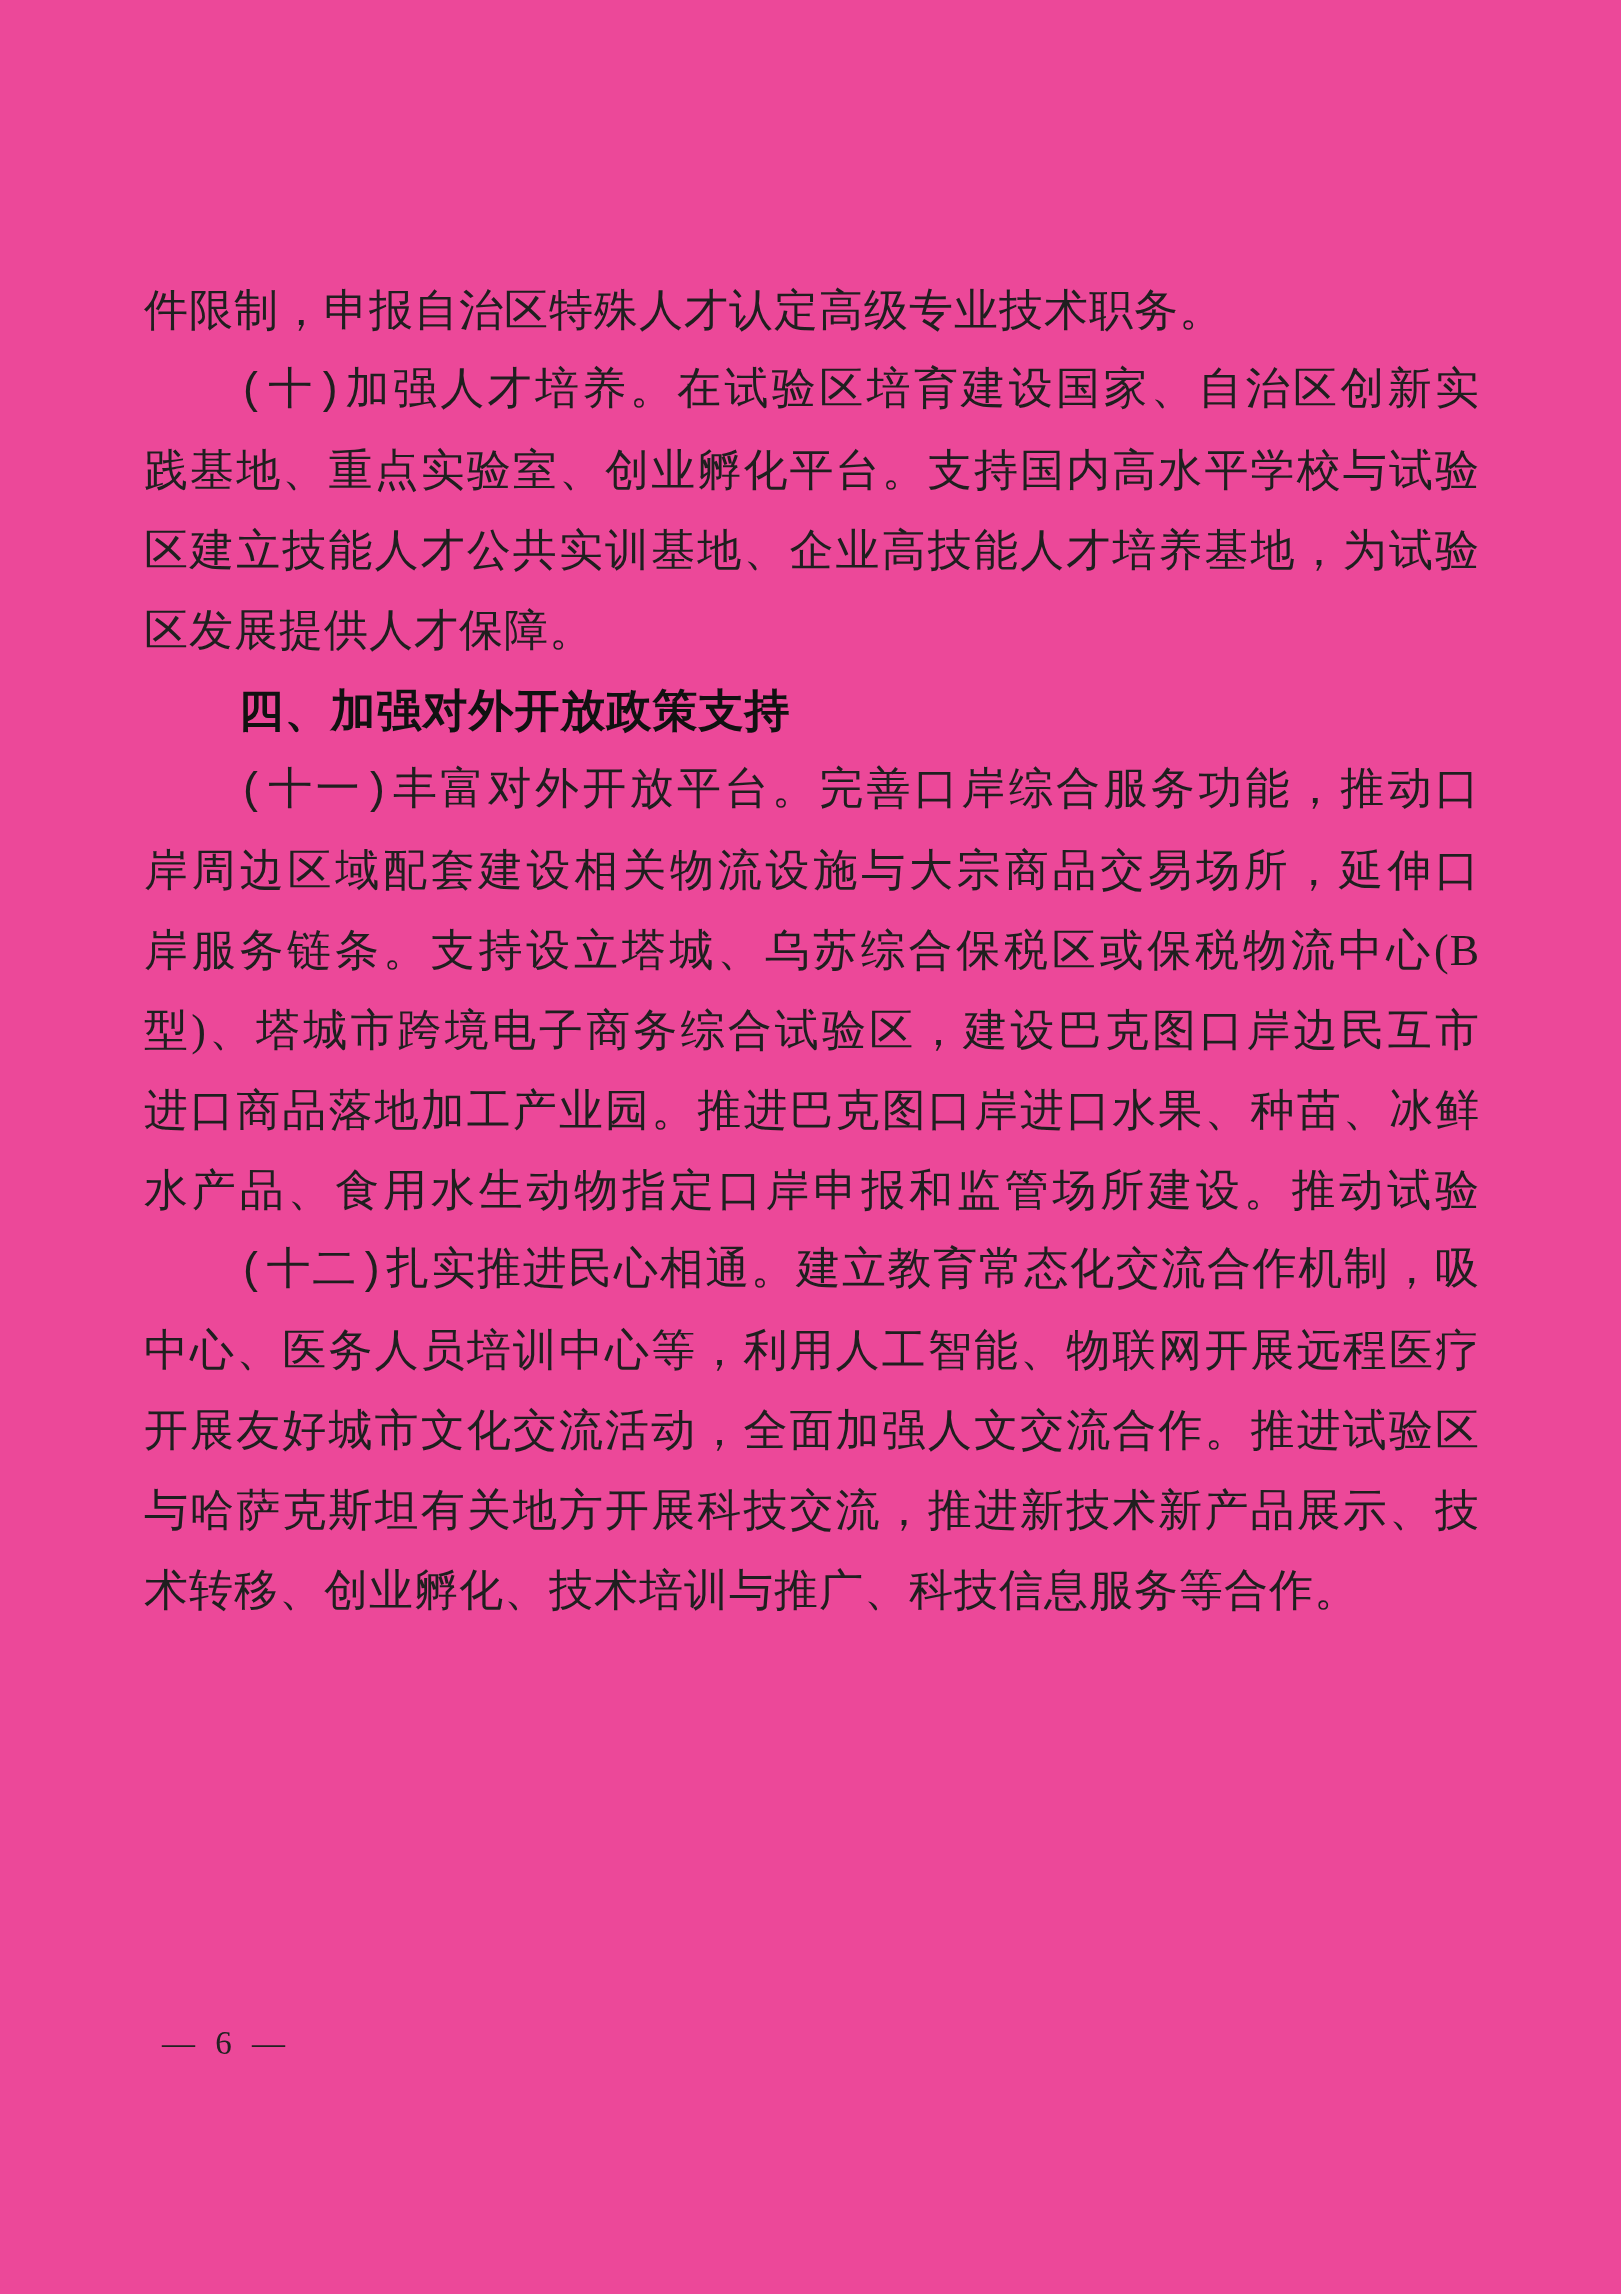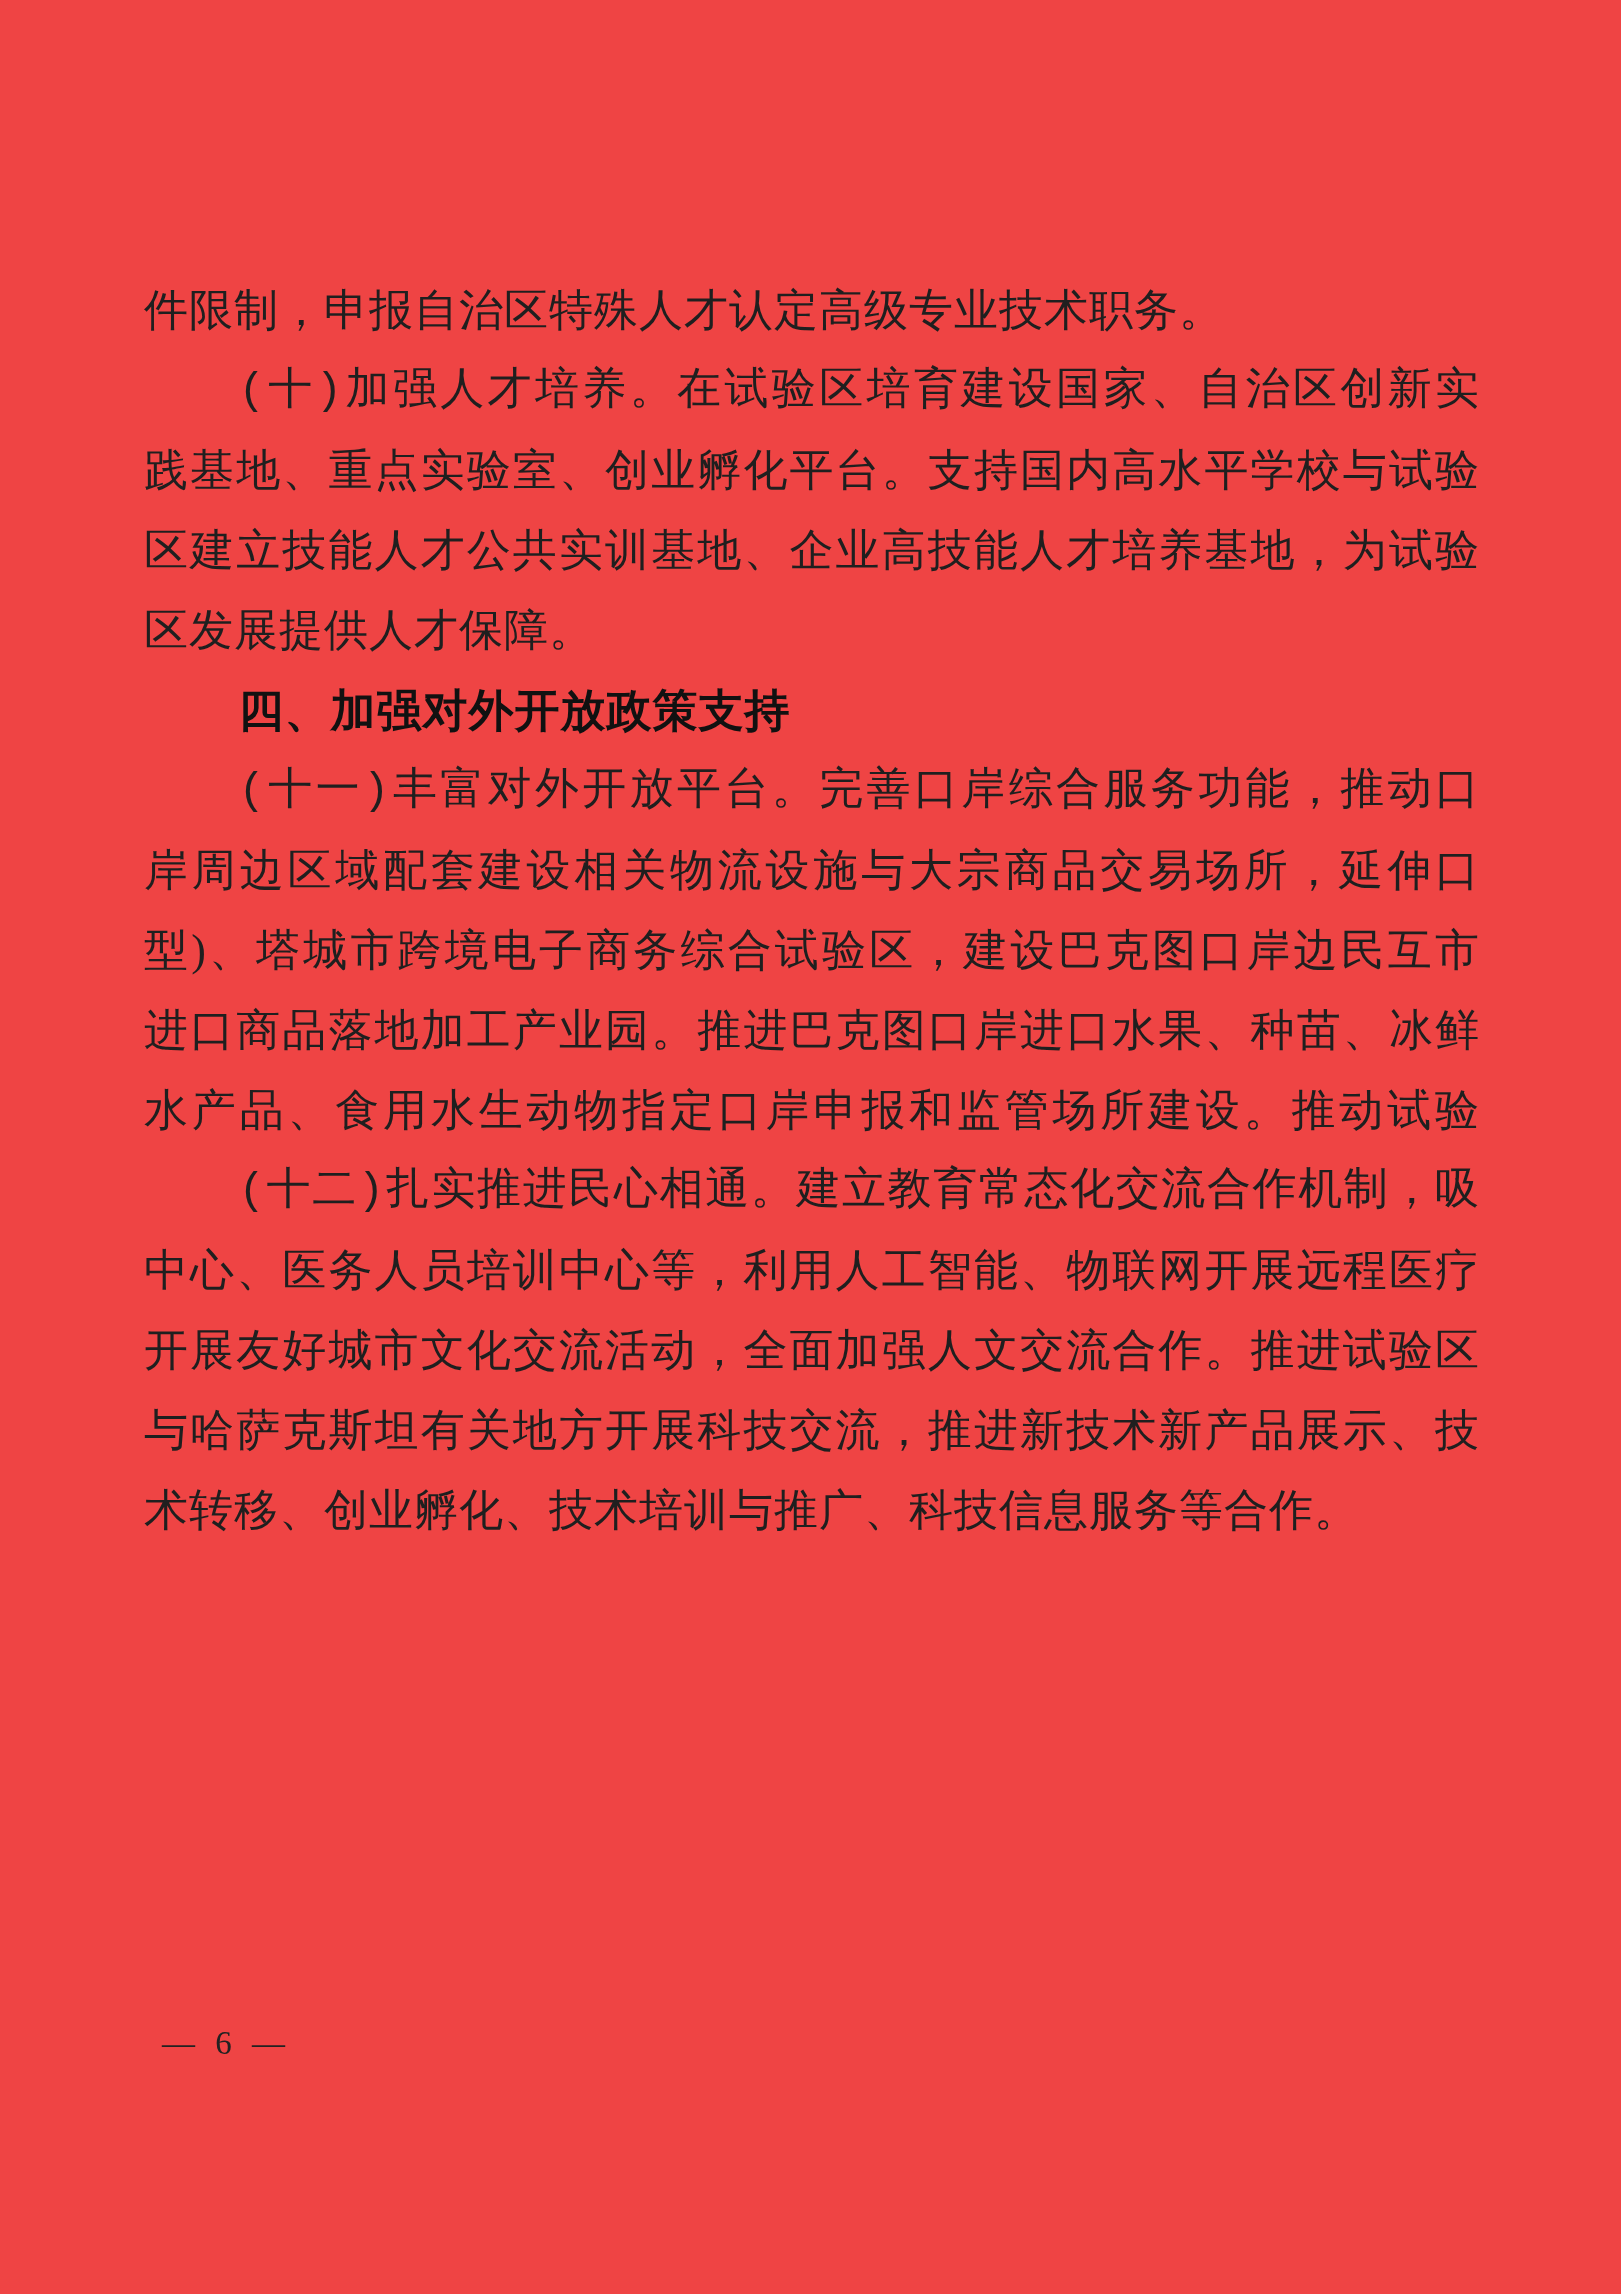--- a/index.html
+++ b/index.html
@@ -4,21 +4,21 @@
 <style>
   html, body {
     margin: 0;
     padding: 0;
     background: #ffffff;
   }
   .page {
     position: relative;
     width: 1622px;
     height: 2294px;
-    background: #ef4444;
+    background: #ec4899;
     overflow: hidden;
     font-family: "Liberation Serif", "DejaVu Serif", serif;
     color: #1f1f1f;
   }
   .text-column {
     position: absolute;
     left: 144px;
     top: 271px;
     width: 1336px;
   }
@@ -68,20 +68,21 @@
 <div class="page">
   <div class="text-column">
     <div class="line end">件限制，申报自治区特殊人才认定高级专业技术职务。</div>
     <div class="line indent">(十)加强人才培养。在试验区培育建设国家、自治区创新实</div>
     <div class="line">践基地、重点实验室、创业孵化平台。支持国内高水平学校与试验</div>
     <div class="line">区建立技能人才公共实训基地、企业高技能人才培养基地，为试验</div>
     <div class="line end">区发展提供人才保障。</div>
     <div class="line heading">四、加强对外开放政策支持</div>
     <div class="line indent">(十一)丰富对外开放平台。完善口岸综合服务功能，推动口</div>
     <div class="line">岸周边区域配套建设相关物流设施与大宗商品交易场所，延伸口</div>
+    <div class="line">岸服务链条。支持设立塔城、乌苏综合保税区或保税物流中心(B</div>
     <div class="line">型)、塔城市跨境电子商务综合试验区，建设巴克图口岸边民互市</div>
     <div class="line">进口商品落地加工产业园。推进巴克图口岸进口水果、种苗、冰鲜</div>
     <div class="line">水产品、食用水生动物指定口岸申报和监管场所建设。推动试验</div>
     <div class="line indent">(十二)扎实推进民心相通。建立教育常态化交流合作机制，吸</div>
     <div class="line">中心、医务人员培训中心等，利用人工智能、物联网开展远程医疗服</div>
     <div class="line">开展友好城市文化交流活动，全面加强人文交流合作。推进试验区</div>
     <div class="line">与哈萨克斯坦有关地方开展科技交流，推进新技术新产品展示、技</div>
     <div class="line end">术转移、创业孵化、技术培训与推广、科技信息服务等合作。</div>
   </div>
 

